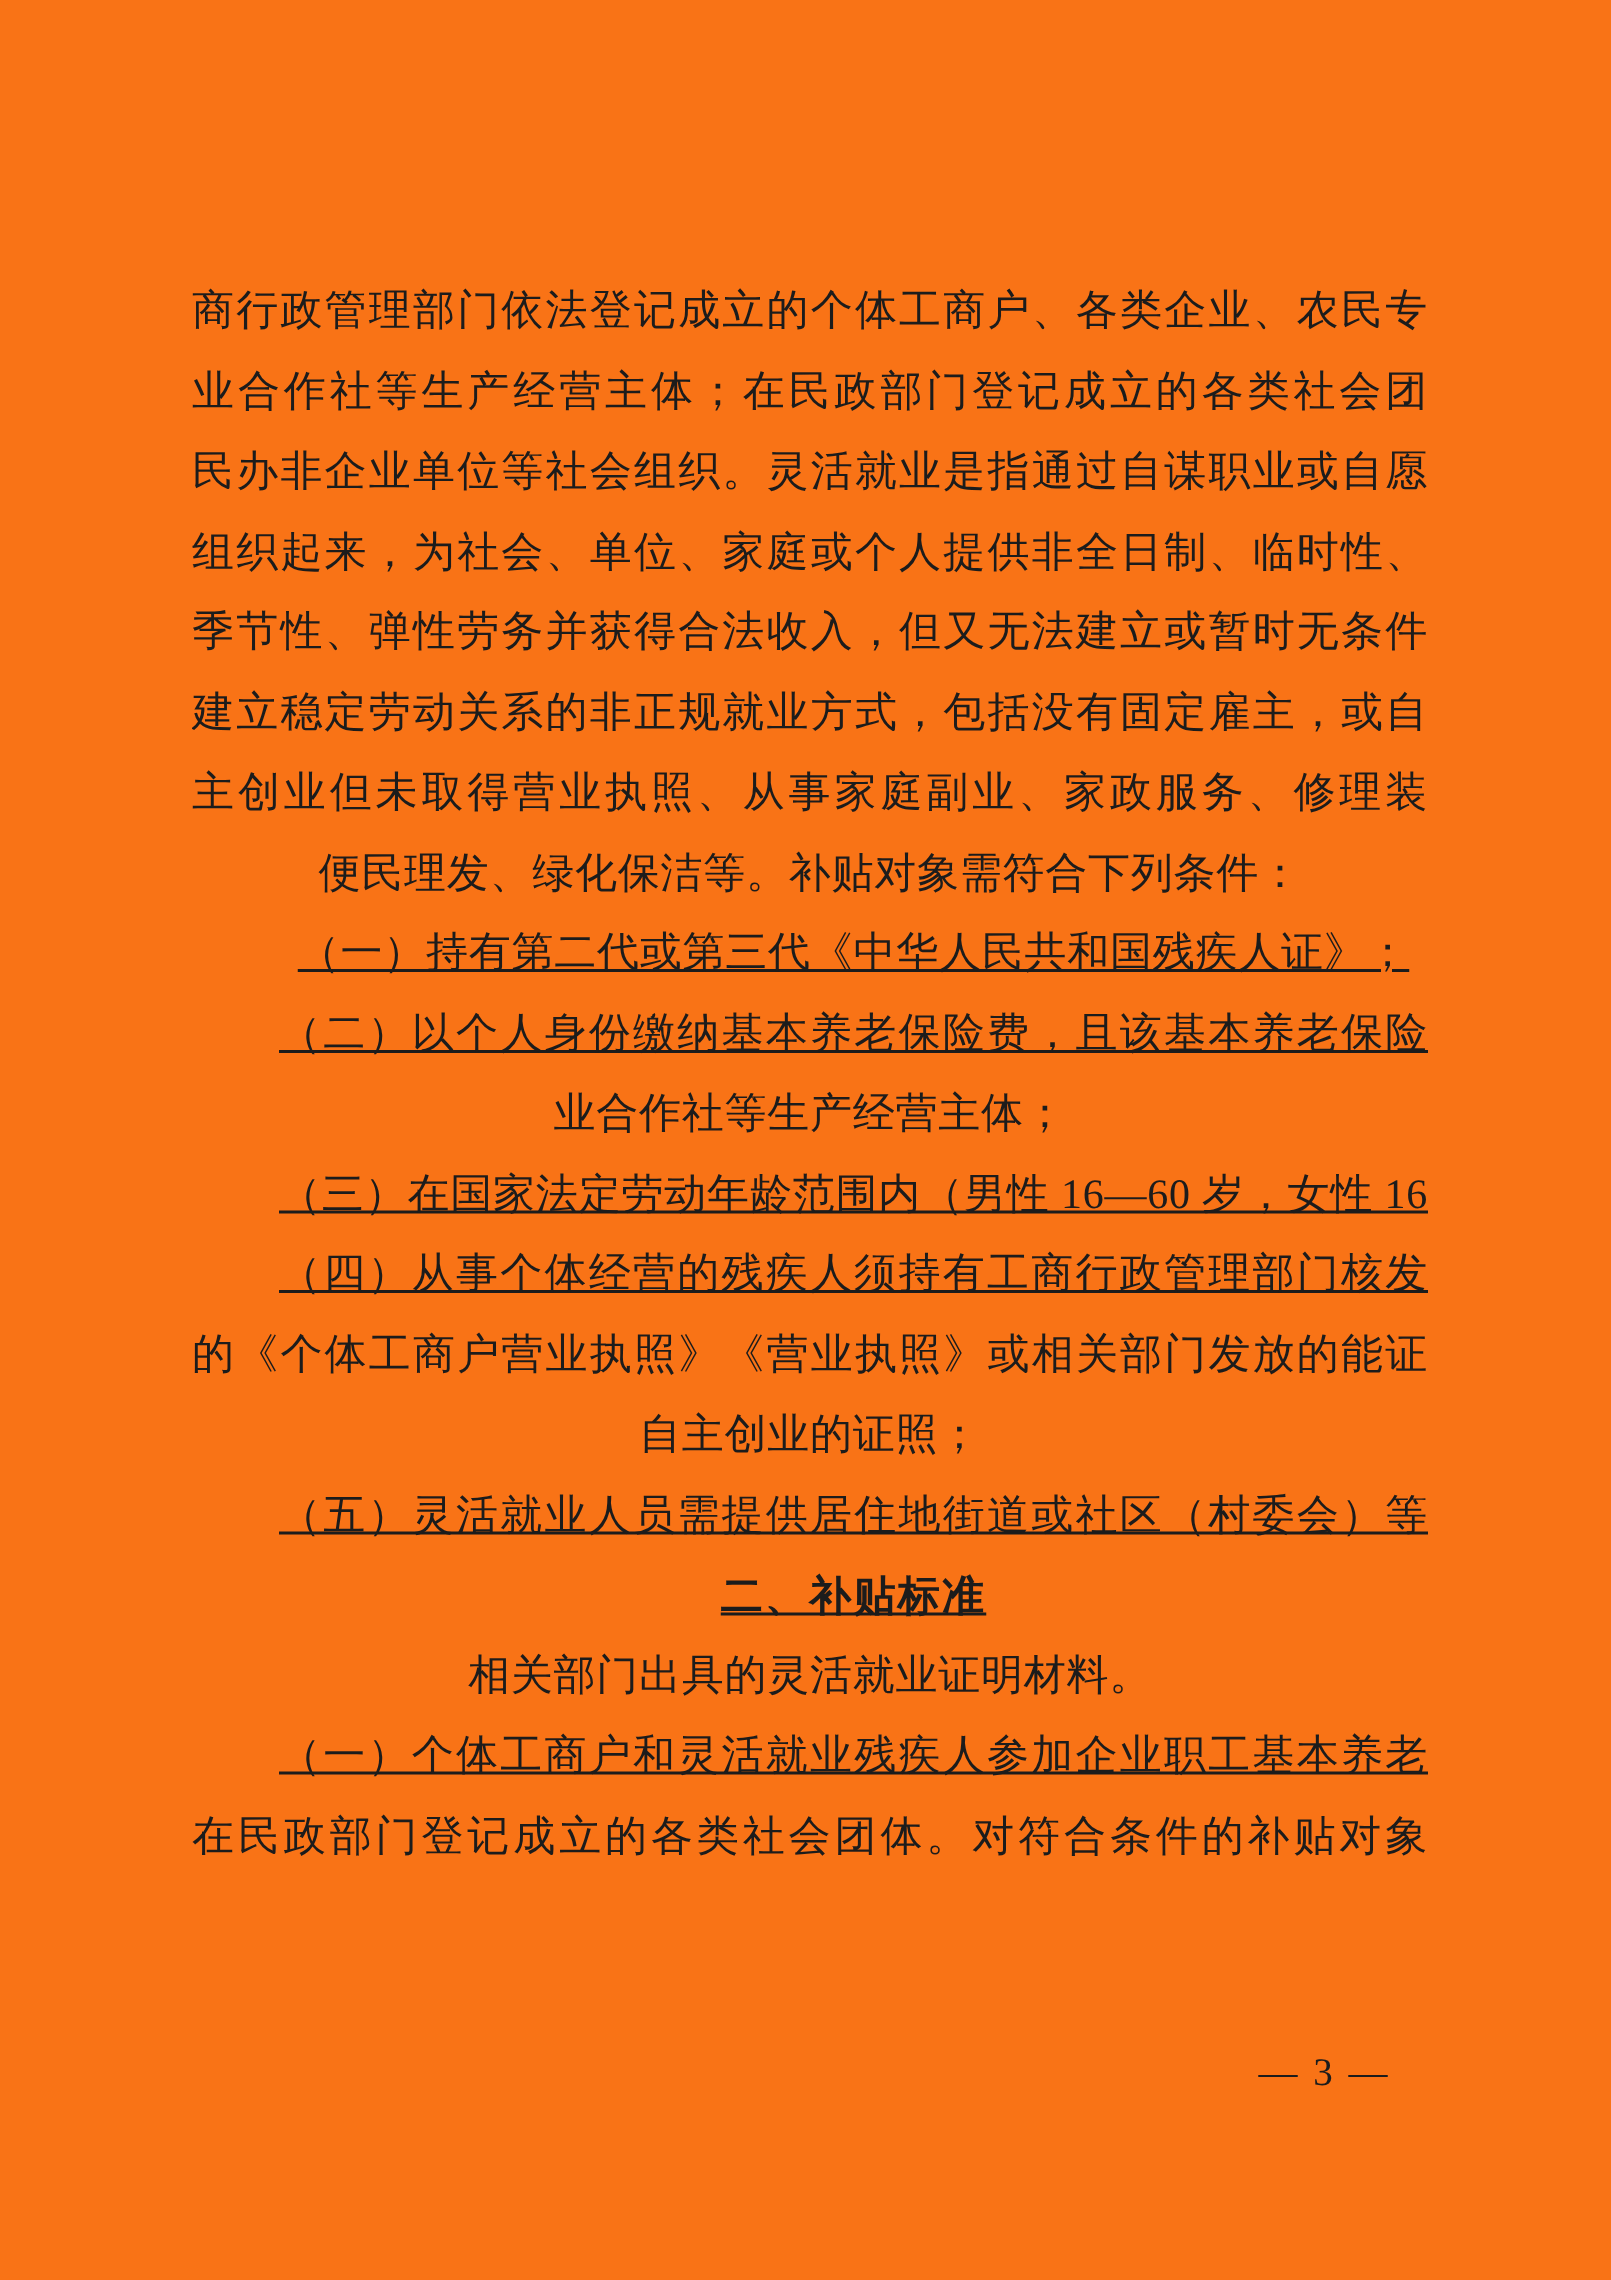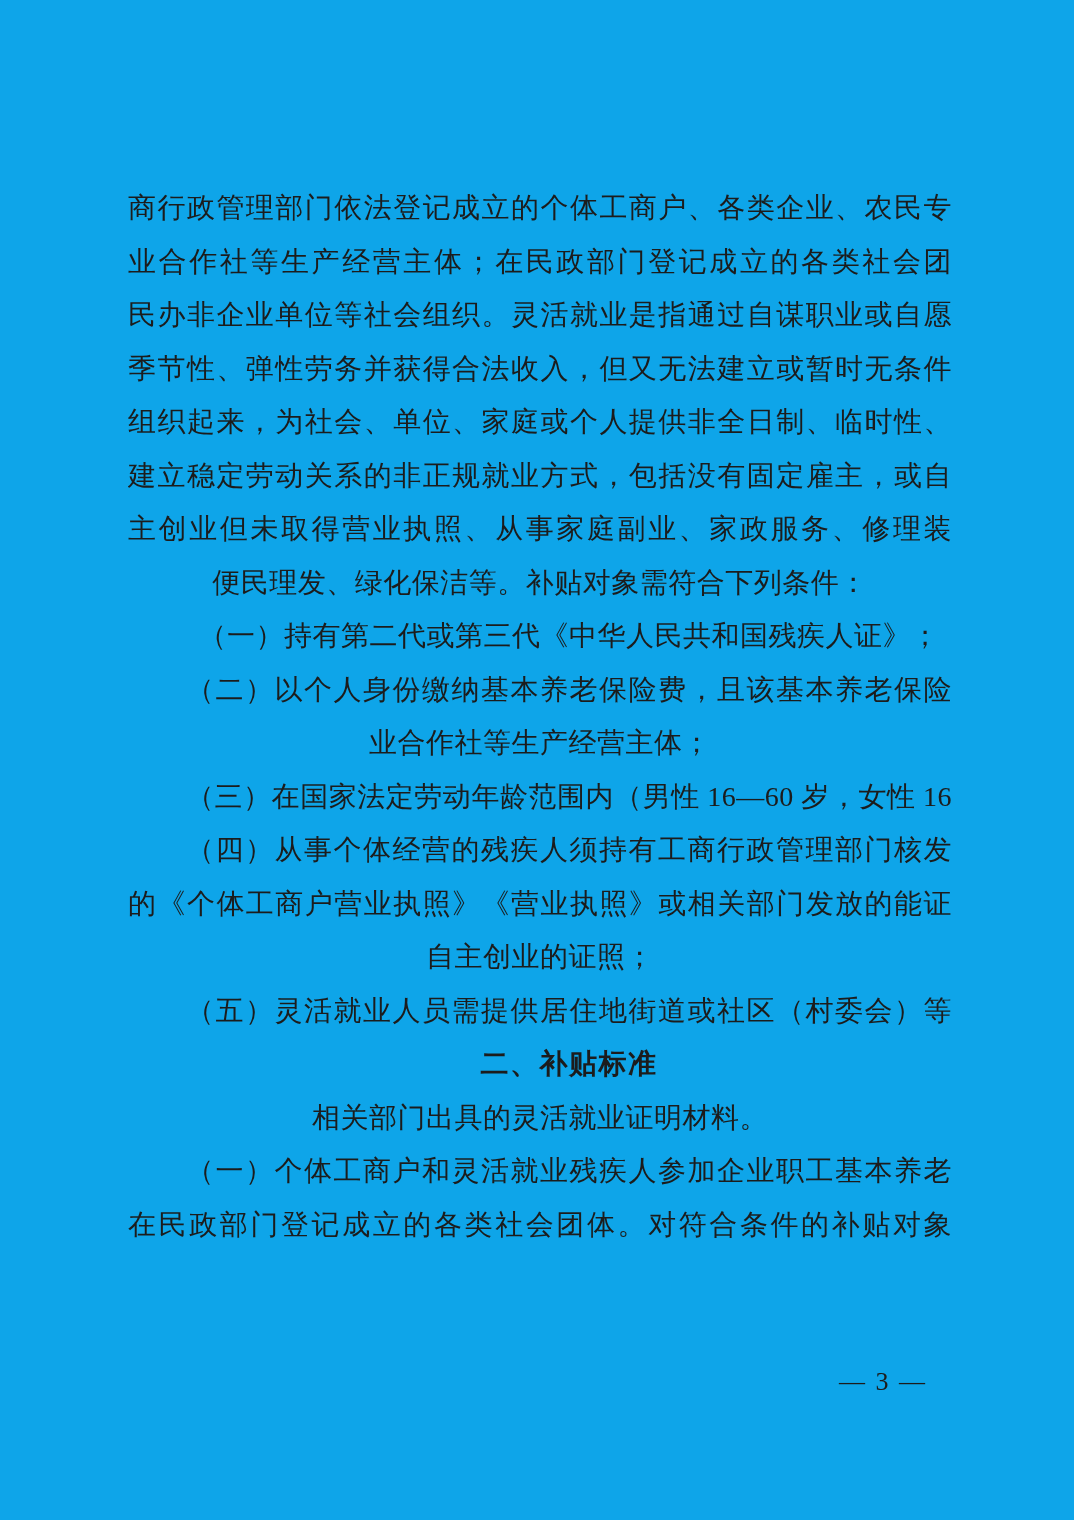--- a/index.html
+++ b/index.html
@@ -4,21 +4,21 @@
 <style>
   html, body {
     margin: 0;
     padding: 0;
     background: #ffffff;
   }
   .page {
     position: relative;
     width: 1074px;
     height: 1520px;
-    background: #0ea5e9;
+    background: #f97316;
     overflow: hidden;
     font-family: "Liberation Serif", "DejaVu Serif", serif;
   }
   .textblock {
     position: absolute;
     left: 128px;
     top: 181px;
     width: 824px;
   }
   .line {
@@ -37,20 +37,21 @@
     white-space: normal;
     overflow: hidden;
   }
   
   .line.e {
     text-align: center;
   }
   
   .line.ind {
     text-indent: 58px;
+    text-decoration: underline;
   }
   
   .line.heading {
     font-family: "Liberation Sans", "DejaVu Sans", sans-serif;
     font-weight: bold;
     letter-spacing: 1.5px;
   }
   .pagenum {
     position: absolute;
     top: 1366px;
@@ -63,22 +64,22 @@
   }
 </style>
 </head>
 <body>
 
 <div class="page">
   <div class="textblock">
     <div class="line j">商行政管理部门依法登记成立的个体工商户、各类企业、农民专</div>
     <div class="line j">业合作社等生产经营主体；在民政部门登记成立的各类社会团体、</div>
     <div class="line j">民办非企业单位等社会组织。灵活就业是指通过自谋职业或自愿</div>
+    <div class="line j">组织起来，为社会、单位、家庭或个人提供非全日制、临时性、</div>
     <div class="line j">季节性、弹性劳务并获得合法收入，但又无法建立或暂时无条件</div>
-    <div class="line j">组织起来，为社会、单位、家庭或个人提供非全日制、临时性、</div>
     <div class="line j">建立稳定劳动关系的非正规就业方式，包括没有固定雇主，或自</div>
     <div class="line j">主创业但未取得营业执照、从事家庭副业、家政服务、修理装配、</div>
     <div class="line e">便民理发、绿化保洁等。补贴对象需符合下列条件：</div>
     <div class="line e ind">（一）持有第二代或第三代《中华人民共和国残疾人证》；</div>
     <div class="line j ind">（二）以个人身份缴纳基本养老保险费，且该基本养老保险</div>
     <div class="line e">业合作社等生产经营主体；</div>
     <div class="line j ind">（三）在国家法定劳动年龄范围内（男性 16—60 岁，女性 16—</div>
     <div class="line j ind">（四）从事个体经营的残疾人须持有工商行政管理部门核发</div>
     <div class="line j">的《个体工商户营业执照》《营业执照》或相关部门发放的能证明</div>
     <div class="line e">自主创业的证照；</div>

